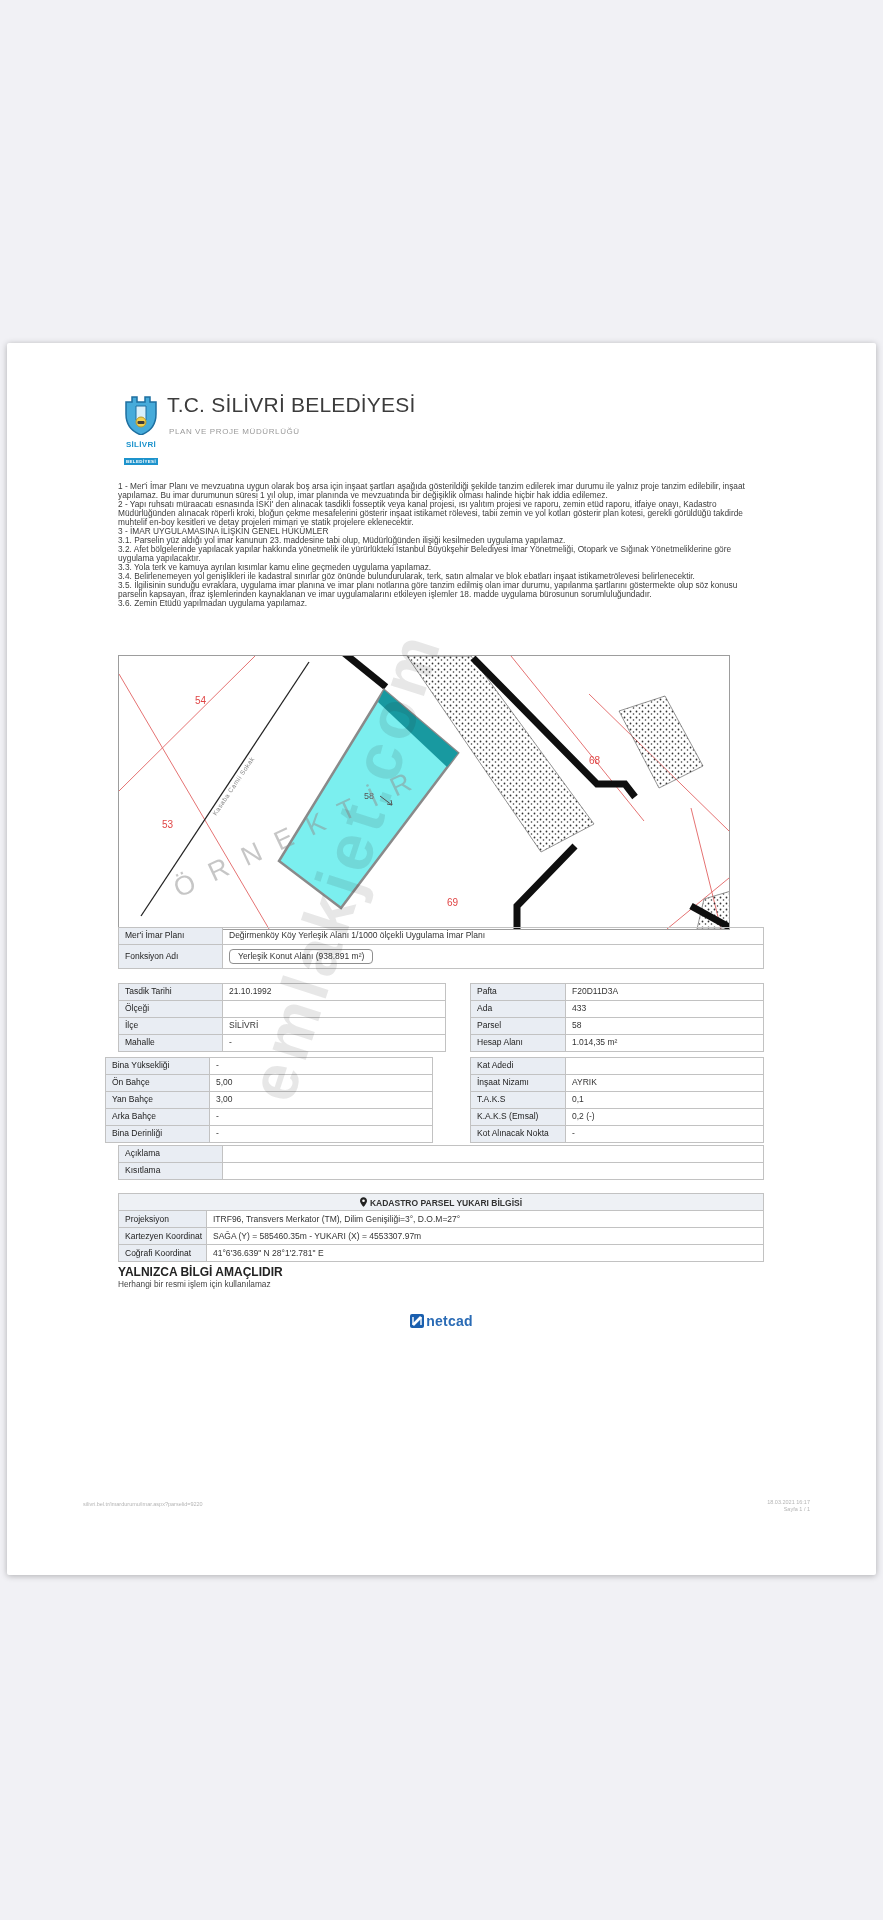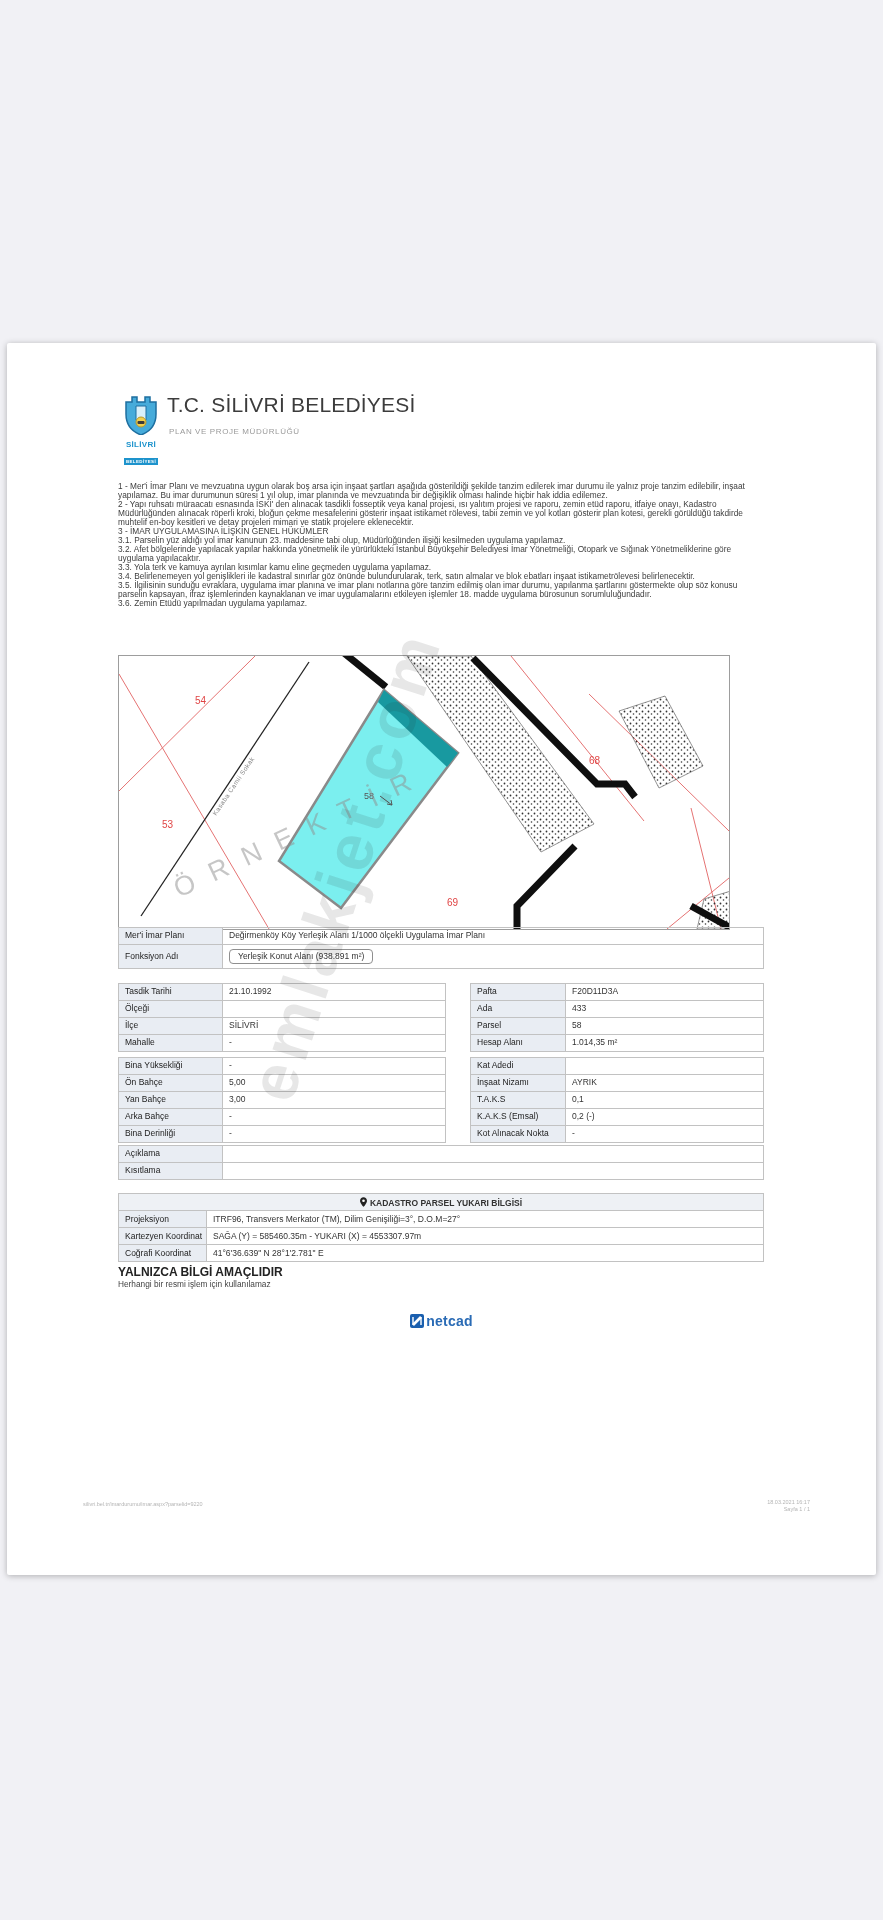--- a/index.html
+++ b/index.html
@@ -179,21 +179,21 @@
             <td class="lb">Parsel</td>
             <td>58</td>
           </tr>
       <tr>
             <td class="lb">Hesap Alanı</td>
             <td>1.014,35 m²</td>
           </tr>
     </tbody>
       </table>
 
-    <table class="tbl" style="left:111px;top:714px;width:328px;">
+    <table class="tbl" style="left:98px;top:714px;width:328px;">
       <colgroup>
           <col style="width:104px">
           <col>
         </colgroup>
       <tbody>
           <tr>
             <td class="lb">Bina Yüksekliği</td>
             <td>-</td>
           </tr>
       <tr>

